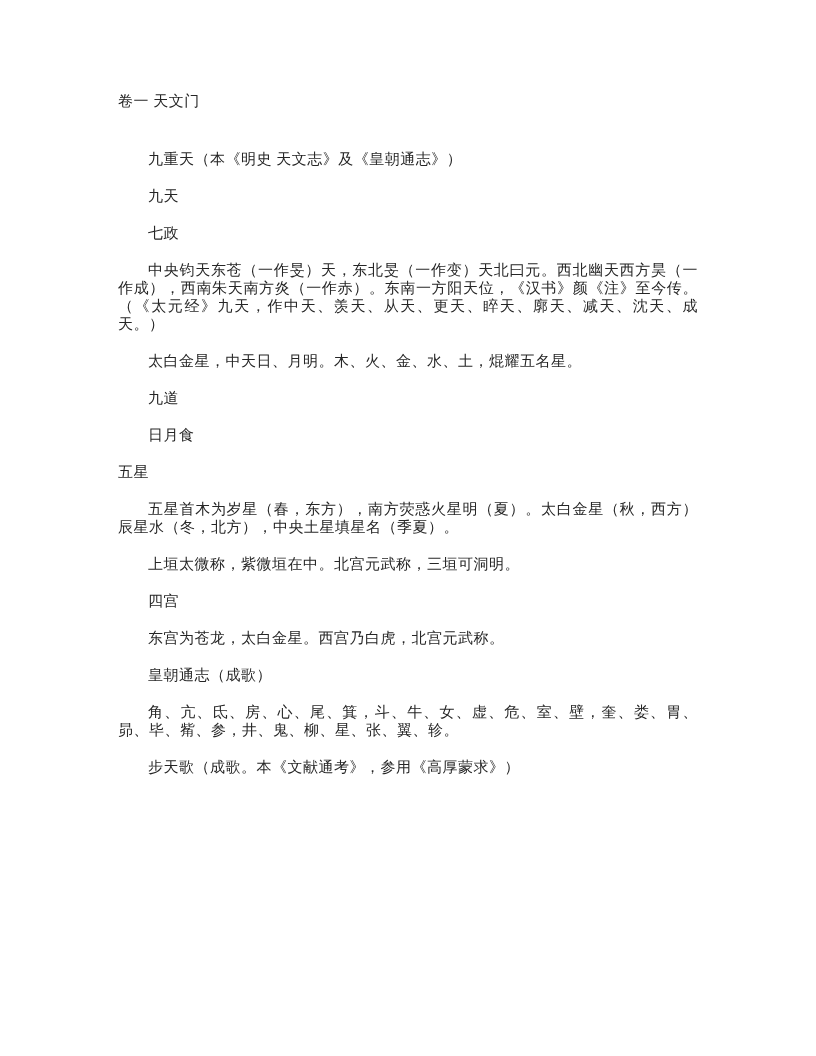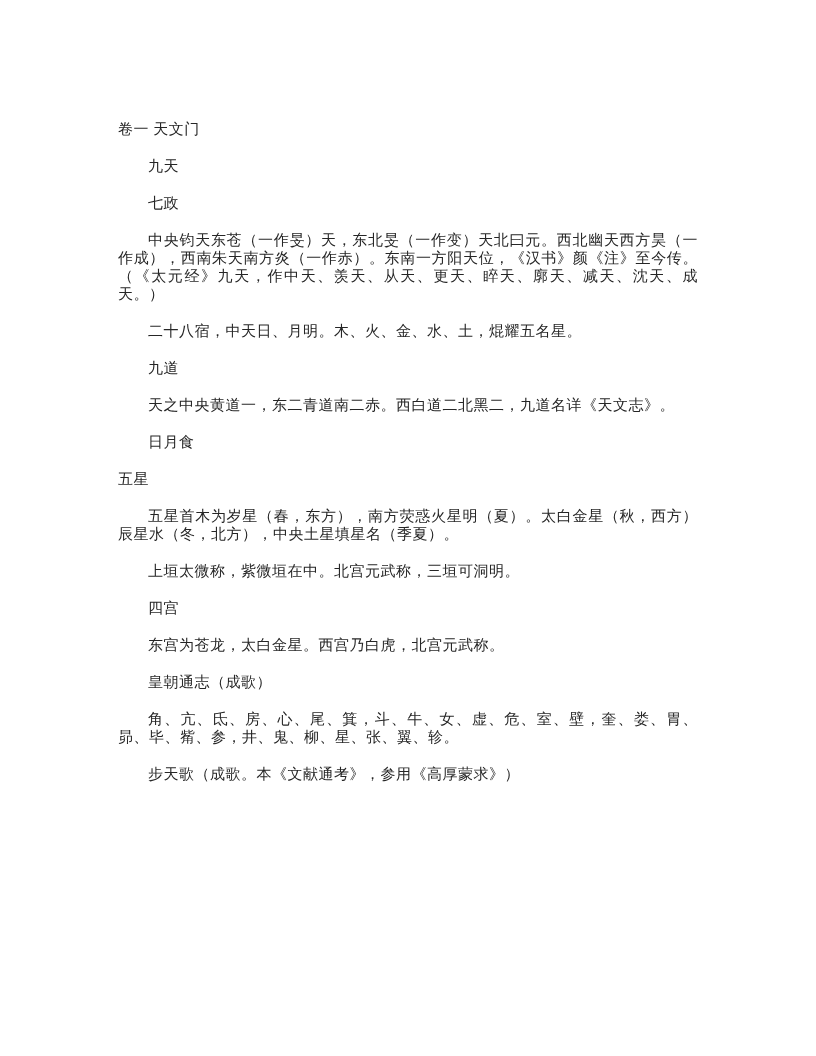--- a/index.html
+++ b/index.html
@@ -7,21 +7,21 @@
     margin: 0;
     padding: 0;
     background: #ffffff;
   }
   .page {
     position: relative;
     width: 816px;
     height: 1056px;
     box-sizing: border-box;
     background: #ffffff;
-    padding: 120px 118px 40px 118px;
+    padding: 92px 118px 40px 118px;
     overflow: hidden;
     font-family: "Liberation Serif", "DejaVu Serif", serif;
     color: #262626;
   }
   .page p {
     margin: 19px 0 0 0;
     font-size: 15px;
     line-height: 18px;
     text-align: justify;
     letter-spacing: 0.5px;
@@ -37,33 +37,33 @@
     text-indent: 2em;
   }
 </style>
 </head>
 <body>
 
 <main class="page">
 
   <p class="first">卷一 天文门</p>
 
+  <p class="indent gap-top">九重天（本《明史 天文志》及《皇朝通志》）</p>
 
 
   <p class="indent">九天</p>
 
   <p class="indent">七政</p>
 
   <p class="indent">中央钧天东苍（一作旻）天，东北旻（一作变）天北曰元。西北幽天西方昊（一作成），西南朱天南方炎（一作赤）。东南一方阳天位，《汉书》颜《注》至今传。（《太元经》九天，作中天、羡天、从天、更天、睟天、廓天、减天、沈天、成天。）</p>
 
-  <p class="indent">二十八宿，中天日、月明。木、火、金、水、土，焜耀五名星。</p>
+  <p class="indent">太白金星，中天日、月明。木、火、金、水、土，焜耀五名星。</p>
 
   <p class="indent">九道</p>
 
-  <p class="indent">天之中央黄道一，东二青道南二赤。西白道二北黑二，九道名详《天文志》。</p>
 
   <p class="indent">日月食</p>
 
 
   <p>五星</p>
 
   <p class="indent">五星首木为岁星（春，东方），南方荧惑火星明（夏）。太白金星（秋，西方）辰星水（冬，北方），中央土星填星名（季夏）。</p>
 
 
   <p class="indent">上垣太微称，紫微垣在中。北宫元武称，三垣可洞明。</p>

